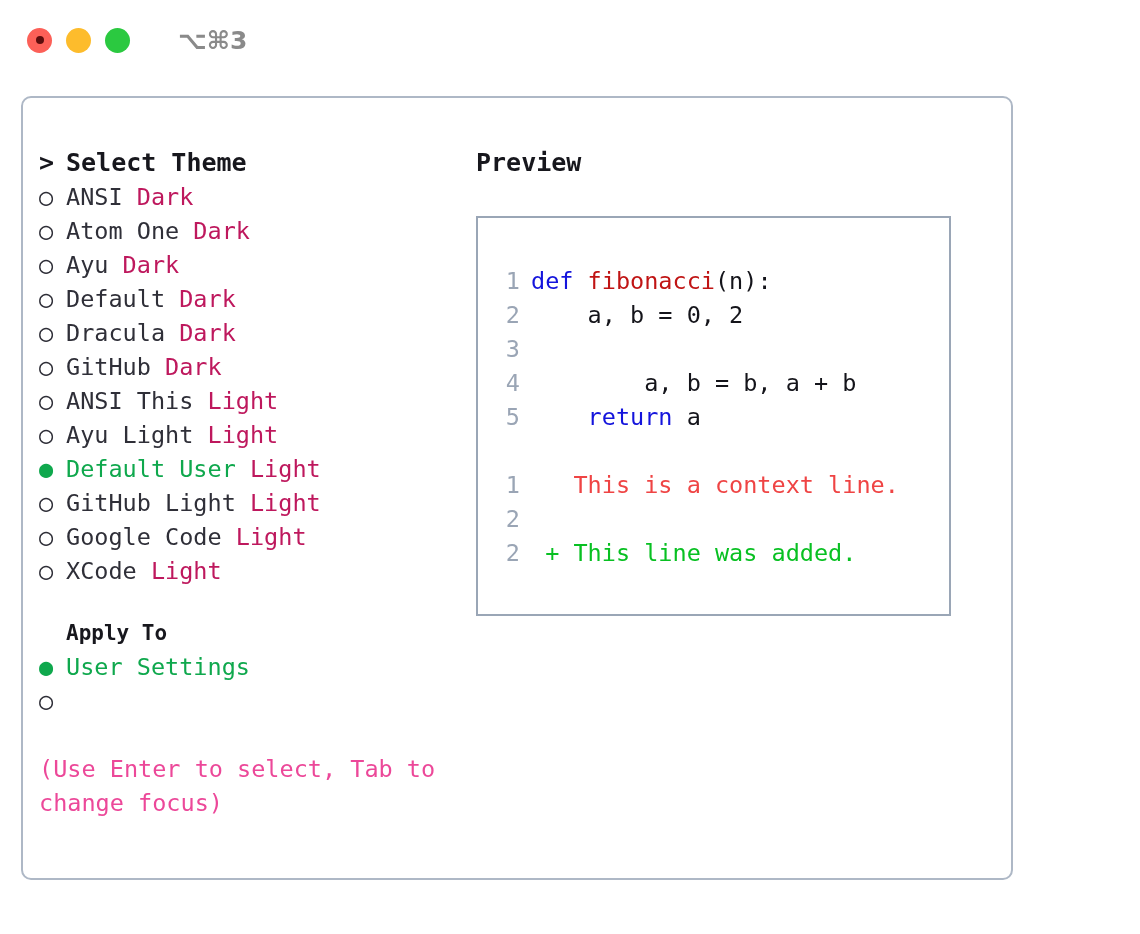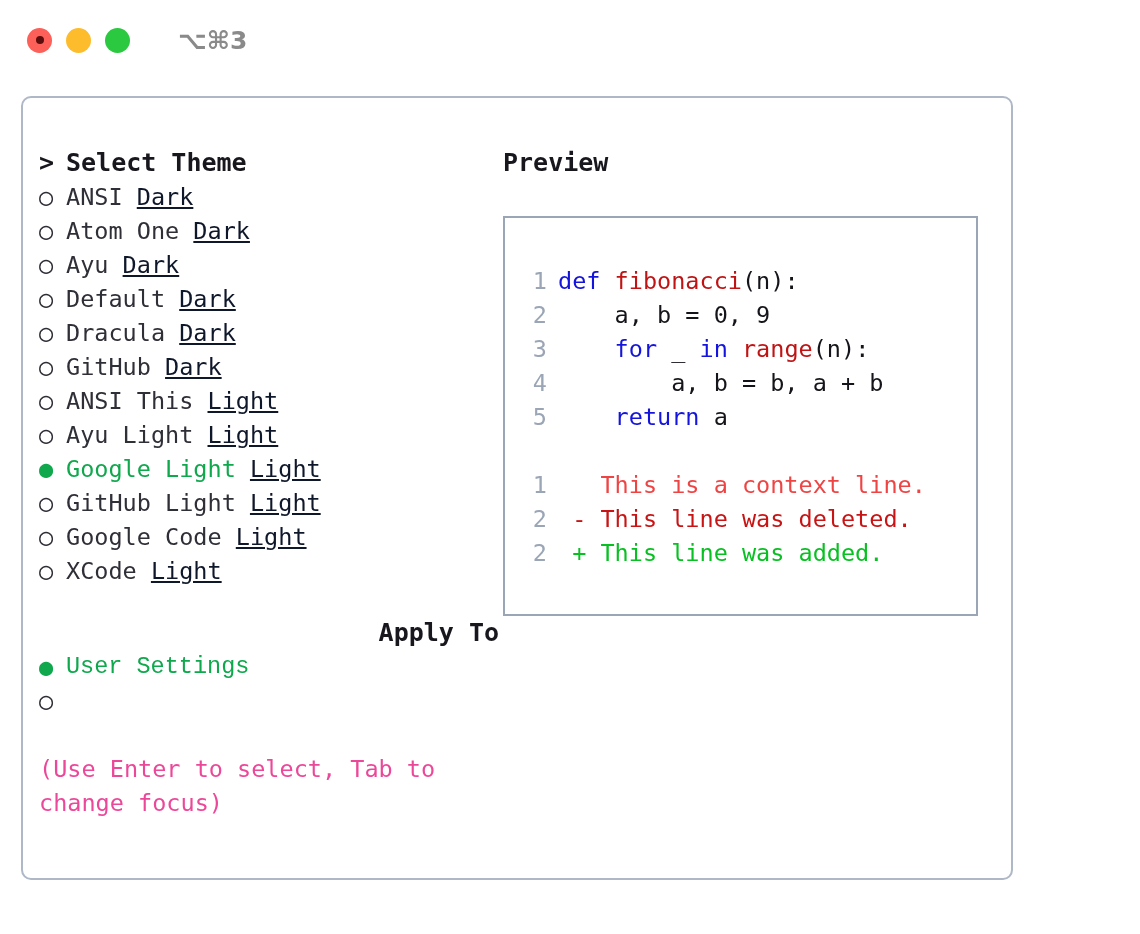--- a/index.html
+++ b/index.html
@@ -119,48 +119,47 @@
 
   #section-header-theme {
     font-weight: 700;
     color: #17171d;
     font-size: 25px;
   }
   #section-header-theme .marker { font-weight: 700; font-size: 25px; }
 
   .theme-name   { color: #2f2f38; }
   .theme-name.selected { color: #0fa84d; }
-  .theme-tag    { color: #0f172a; text-decoration: underline; }
+  .theme-tag    { color: #be185d; }
 
   #apply-section { margin-top: 28px; }
 
   #apply-header {
     font-weight: 700;
     color: #17171d;
-    font-size: 25px;
-    justify-content: flex-end;
+    font-size: 21px;
   }
   #apply-header .marker { visibility: hidden; }
 
-  .apply-name { color: #3a3a42; font-family: Liberation Mono, monospace; }
+  .apply-name { color: #3a3a42; }
   .apply-name.selected { color: #0fa84d; }
 
   #hint-text {
     margin-top: 34px;
     margin-left: 0px;
     color: #ec4899;
     font-size: 23.5px;
     line-height: 34px;
     width: 400px;
   }
 
   
   #preview-column {
     position: absolute;
-    left: 480px;
+    left: 453px;
     top: 48px;
     width: 490px;
   }
   #preview-title {
     font-size: 25px;
     font-weight: 700;
     color: #17171d;
     line-height: 34px;
   }
   #preview-box {
@@ -230,21 +229,21 @@
 
         <div id="theme-list">
             <div class="row"><span class="marker">○</span><span class="theme-name">ANSI</span><span> </span><span class="theme-tag">Dark</span></div>
             <div class="row"><span class="marker">○</span><span class="theme-name">Atom One</span><span> </span><span class="theme-tag">Dark</span></div>
             <div class="row"><span class="marker">○</span><span class="theme-name">Ayu</span><span> </span><span class="theme-tag">Dark</span></div>
             <div class="row"><span class="marker">○</span><span class="theme-name">Default</span><span> </span><span class="theme-tag">Dark</span></div>
             <div class="row"><span class="marker">○</span><span class="theme-name">Dracula</span><span> </span><span class="theme-tag">Dark</span></div>
             <div class="row"><span class="marker">○</span><span class="theme-name">GitHub</span><span> </span><span class="theme-tag">Dark</span></div>
             <div class="row"><span class="marker">○</span><span class="theme-name">ANSI This</span><span> </span><span class="theme-tag">Light</span></div>
             <div class="row"><span class="marker">○</span><span class="theme-name">Ayu Light</span><span> </span><span class="theme-tag">Light</span></div>
-            <div class="row"><span class="marker selected">●</span><span class="theme-name selected">Google Light</span><span> </span><span class="theme-tag">Light</span></div>
+            <div class="row"><span class="marker selected">●</span><span class="theme-name selected">Default User</span><span> </span><span class="theme-tag">Light</span></div>
             <div class="row"><span class="marker">○</span><span class="theme-name">GitHub Light</span><span> </span><span class="theme-tag">Light</span></div>
             <div class="row"><span class="marker">○</span><span class="theme-name">Google Code</span><span> </span><span class="theme-tag">Light</span></div>
             <div class="row"><span class="marker">○</span><span class="theme-name">XCode</span><span> </span><span class="theme-tag">Light</span></div>
           </div>
 
         <div id="apply-section">
           <div class="row" id="apply-header">
             <span class="marker">&nbsp;</span>
             <span>Apply To</span>
           </div>
@@ -255,27 +254,27 @@
         </div>
 
         <div id="hint-text">(Use Enter to select, Tab to change focus)</div>
       </div>
 
       <div id="preview-column">
         <div id="preview-title">Preview</div>
         <div id="preview-box">
           <div id="code-area">
               <div class="code-line"><span class="ln">1</span><span class="code-text"><span class="tok-kw">def</span><span class="tok-plain"> </span><span class="tok-fn">fibonacci</span><span class="tok-plain">(n):</span></span></div>
-              <div class="code-line"><span class="ln">2</span><span class="code-text"><span class="tok-plain">    a, b = 0, 9</span></span></div>
-              <div class="code-line"><span class="ln">3</span><span class="code-text"><span class="tok-plain">    </span><span class="tok-kw">for</span><span class="tok-plain"> _ </span><span class="tok-kw">in</span><span class="tok-plain"> </span><span class="tok-fn">range</span><span class="tok-plain">(n):</span></span></div>
+              <div class="code-line"><span class="ln">2</span><span class="code-text"><span class="tok-plain">    a, b = 0, 2</span></span></div>
+              <div class="code-line"><span class="ln">3</span></div>
               <div class="code-line"><span class="ln">4</span><span class="code-text"><span class="tok-plain">        a, b = b, a + b</span></span></div>
               <div class="code-line"><span class="ln">5</span><span class="code-text"><span class="tok-plain">    </span><span class="tok-kw">return</span><span class="tok-plain"> a</span></span></div>
               <div class="gap-line"></div>
               <div class="code-line"><span class="ln">1</span><span class="code-text diff-ctx">   This is a context line.</span></div>
-              <div class="code-line"><span class="ln">2</span><span class="code-text diff-del"> - This line was deleted.</span></div>
+              <div class="code-line"><span class="ln">2</span></div>
               <div class="code-line"><span class="ln">2</span><span class="code-text diff-add"> + This line was added.</span></div>
             </div>
         </div>
       </div>
 
     </div>
   </div>
 </div>
 
 </body></html>

